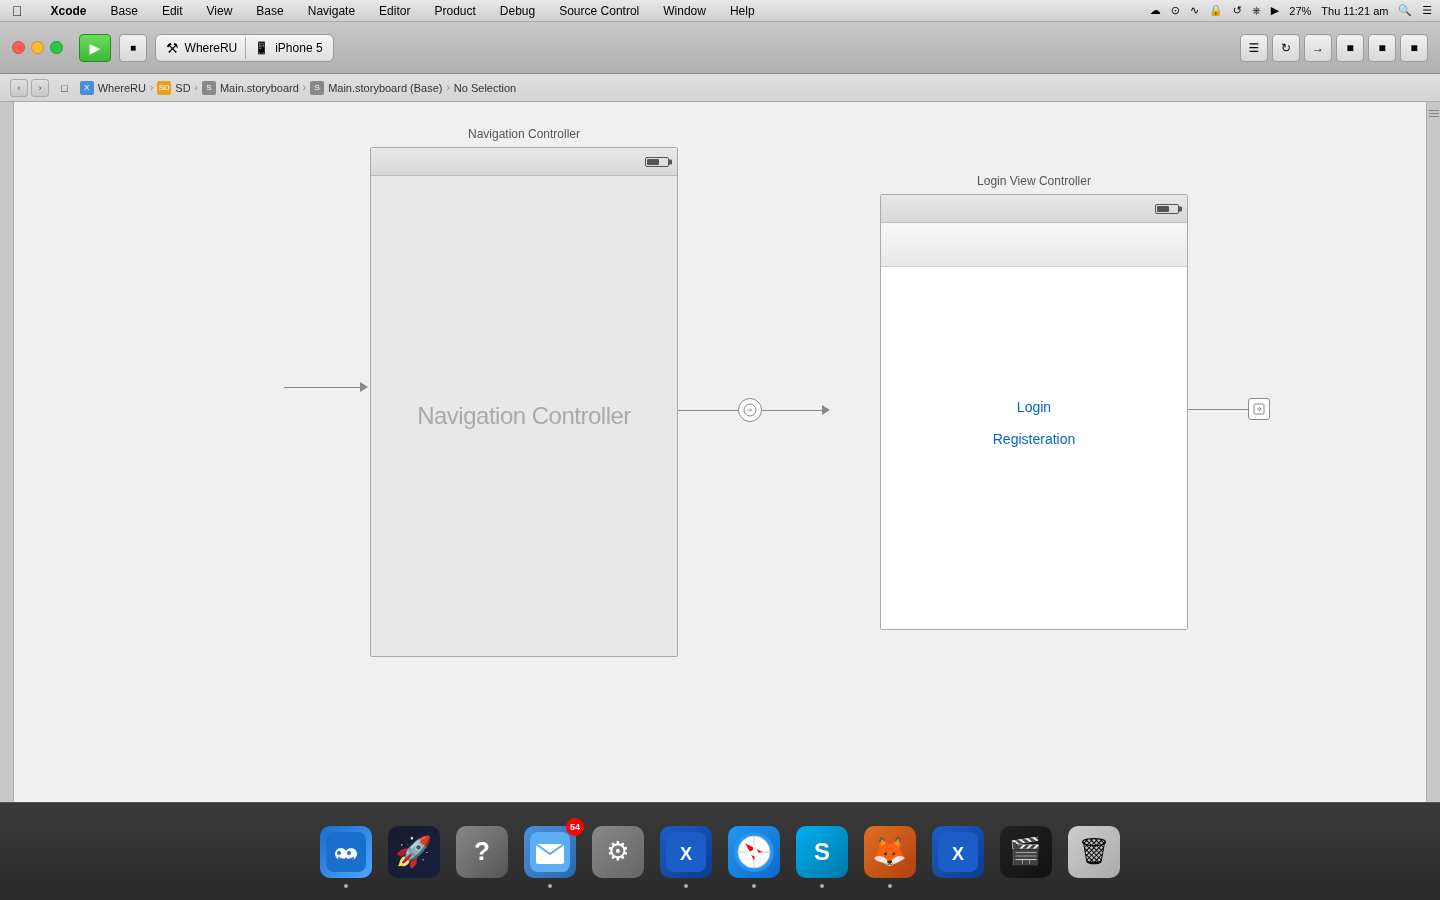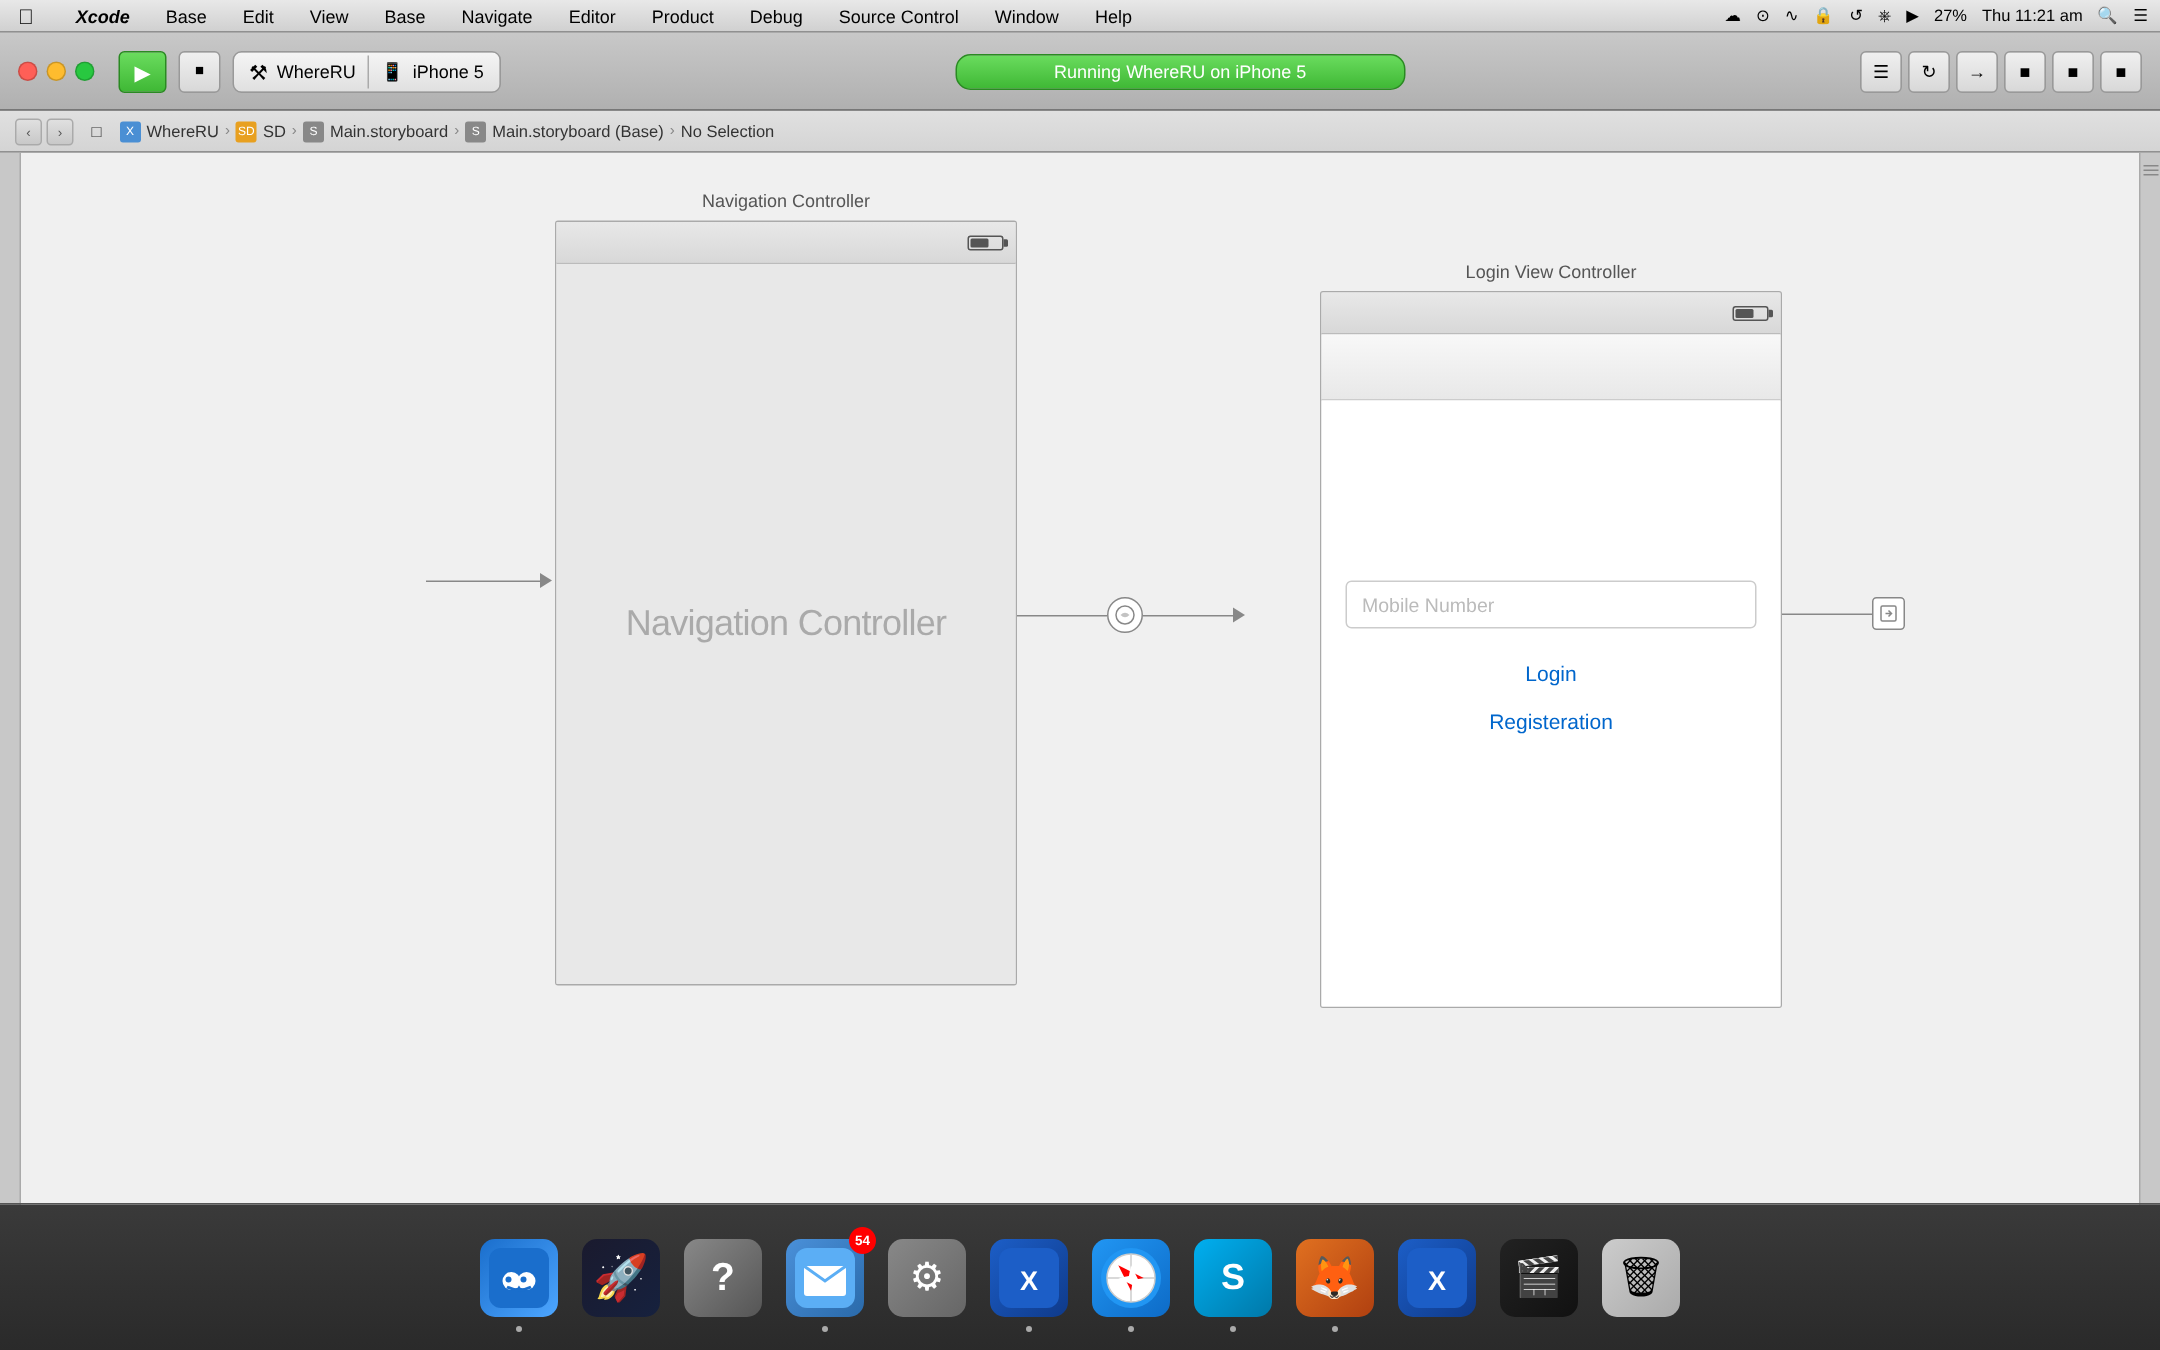--- a/index.html
+++ b/index.html
@@ -28,21 +28,21 @@
     }
     .menu-apple {
       font-size: 14px;
       margin-right: 4px;
     }
     .menu-item {
       cursor: pointer;
       padding: 0 4px;
       white-space: nowrap;
     }
-    .menu-item.bold { font-weight: 700; font-style: italic; }
+    .menu-item.bold { font-weight: 700; }
     .menubar-right {
       margin-left: auto;
       display: flex;
       align-items: center;
       gap: 10px;
       font-size: 11px;
     }
 
     
     #toolbar {
@@ -650,23 +650,20 @@
   <div class="toolbar-stop">
     <span>■</span>
   </div>
   <div class="scheme-selector">
     <span style="font-size:14px;">⚒</span>
     <span>WhereRU</span>
     <div class="scheme-divider"></div>
     <span>📱</span>
     <span>iPhone 5</span>
   </div>
-  <div class="status-bar-center">
-    <div class="status-capsule">Running WhereRU on iPhone 5</div>
-  </div>
   <div class="toolbar-right">
     <div class="toolbar-icon-btn">☰</div>
     <div class="toolbar-icon-btn">↻</div>
     <div class="toolbar-icon-btn">→</div>
     <div class="toolbar-icon-btn">■</div>
     <div class="toolbar-icon-btn">■</div>
     <div class="toolbar-icon-btn">■</div>
   </div>
 </div>
 
@@ -740,23 +737,20 @@
         <div class="scene-title">Login View Controller</div>
         <div class="login-scene-box">
           <div class="login-header">
             <div class="battery-icon">
               <div class="battery-fill"></div>
             </div>
           </div>
           <div class="login-nav-bar"></div>
           <div class="login-body">
             <div class="login-logo-area"></div>
-            <div class="login-field">
-              <span style="color:#bbb; font-size:13px;">Mobile Number</span>
-            </div>
             <div class="login-btn">Login</div>
             <div class="login-reg-btn">Registeration</div>
             <div class="login-body-remaining"></div>
           </div>
         </div>
       </div>
 
       <div class="right-exit-arrow">
         <div class="arrow-seg" style="width:60px; background:#888; height:1px;"></div>
         <div class="square-badge">

